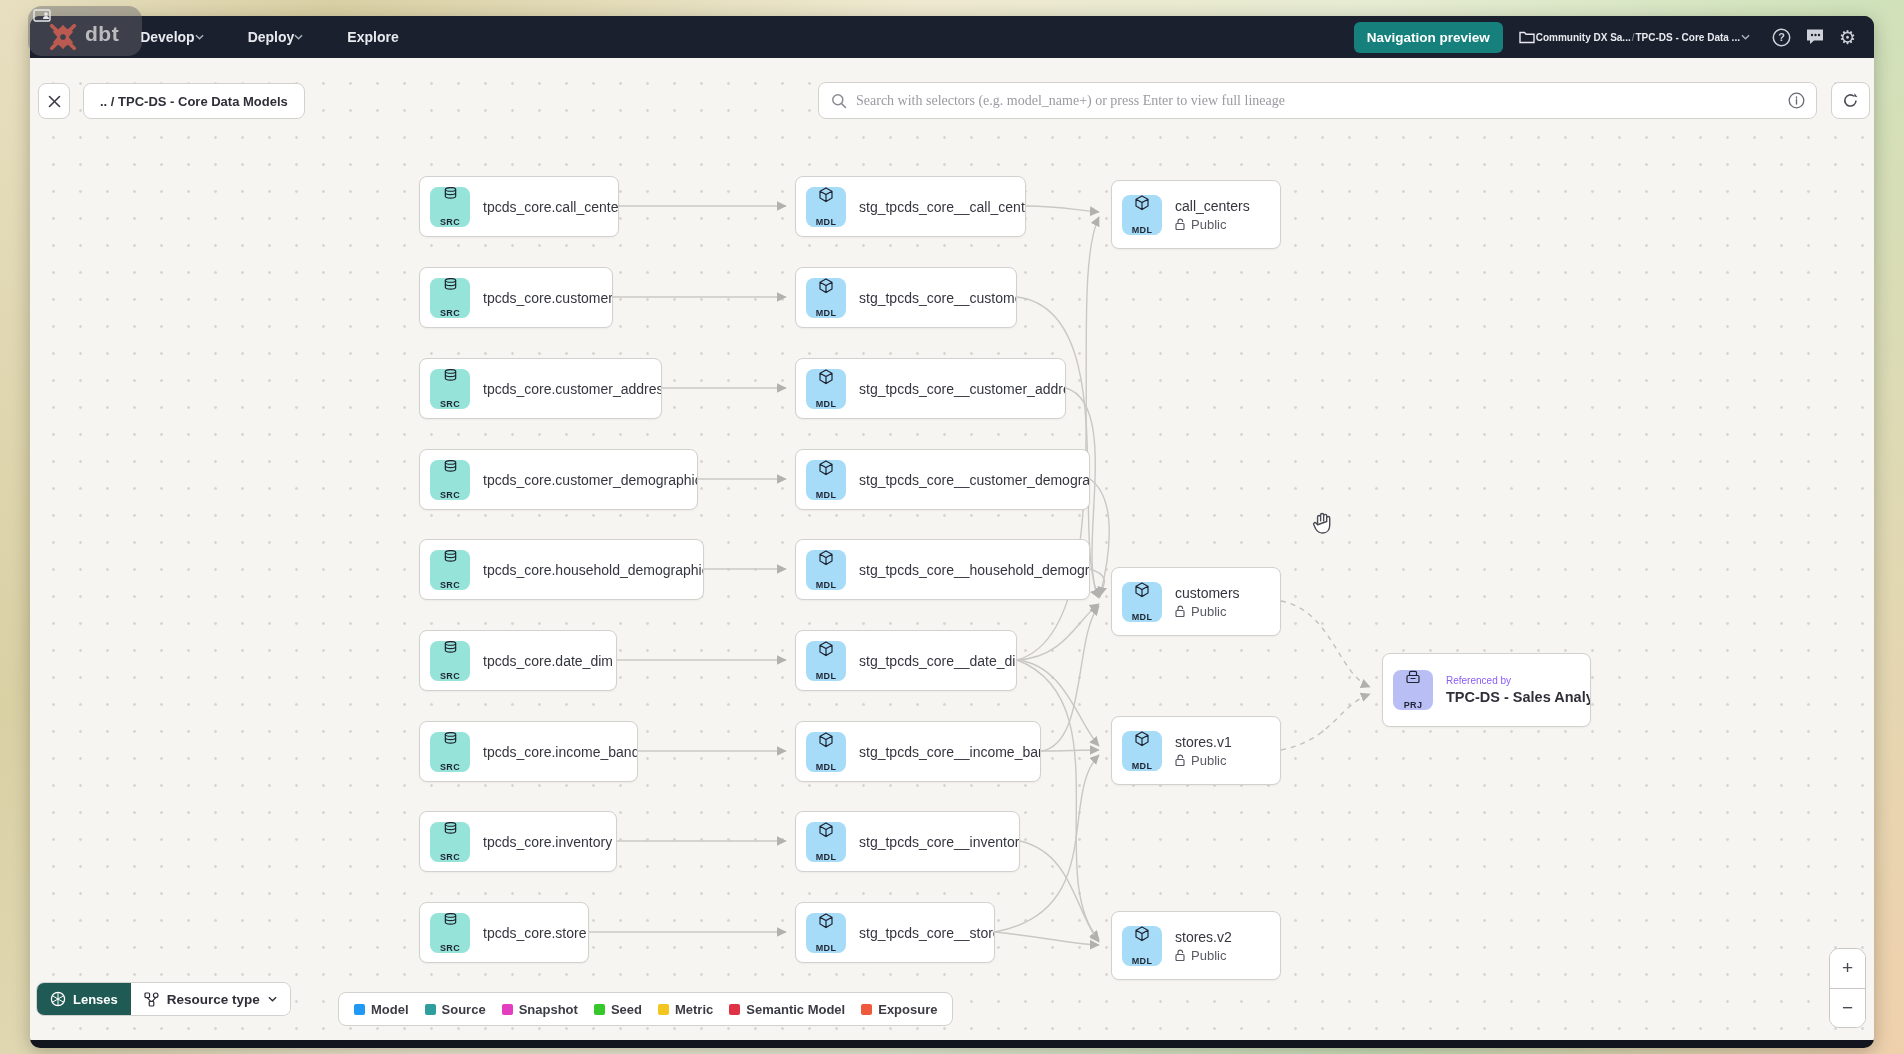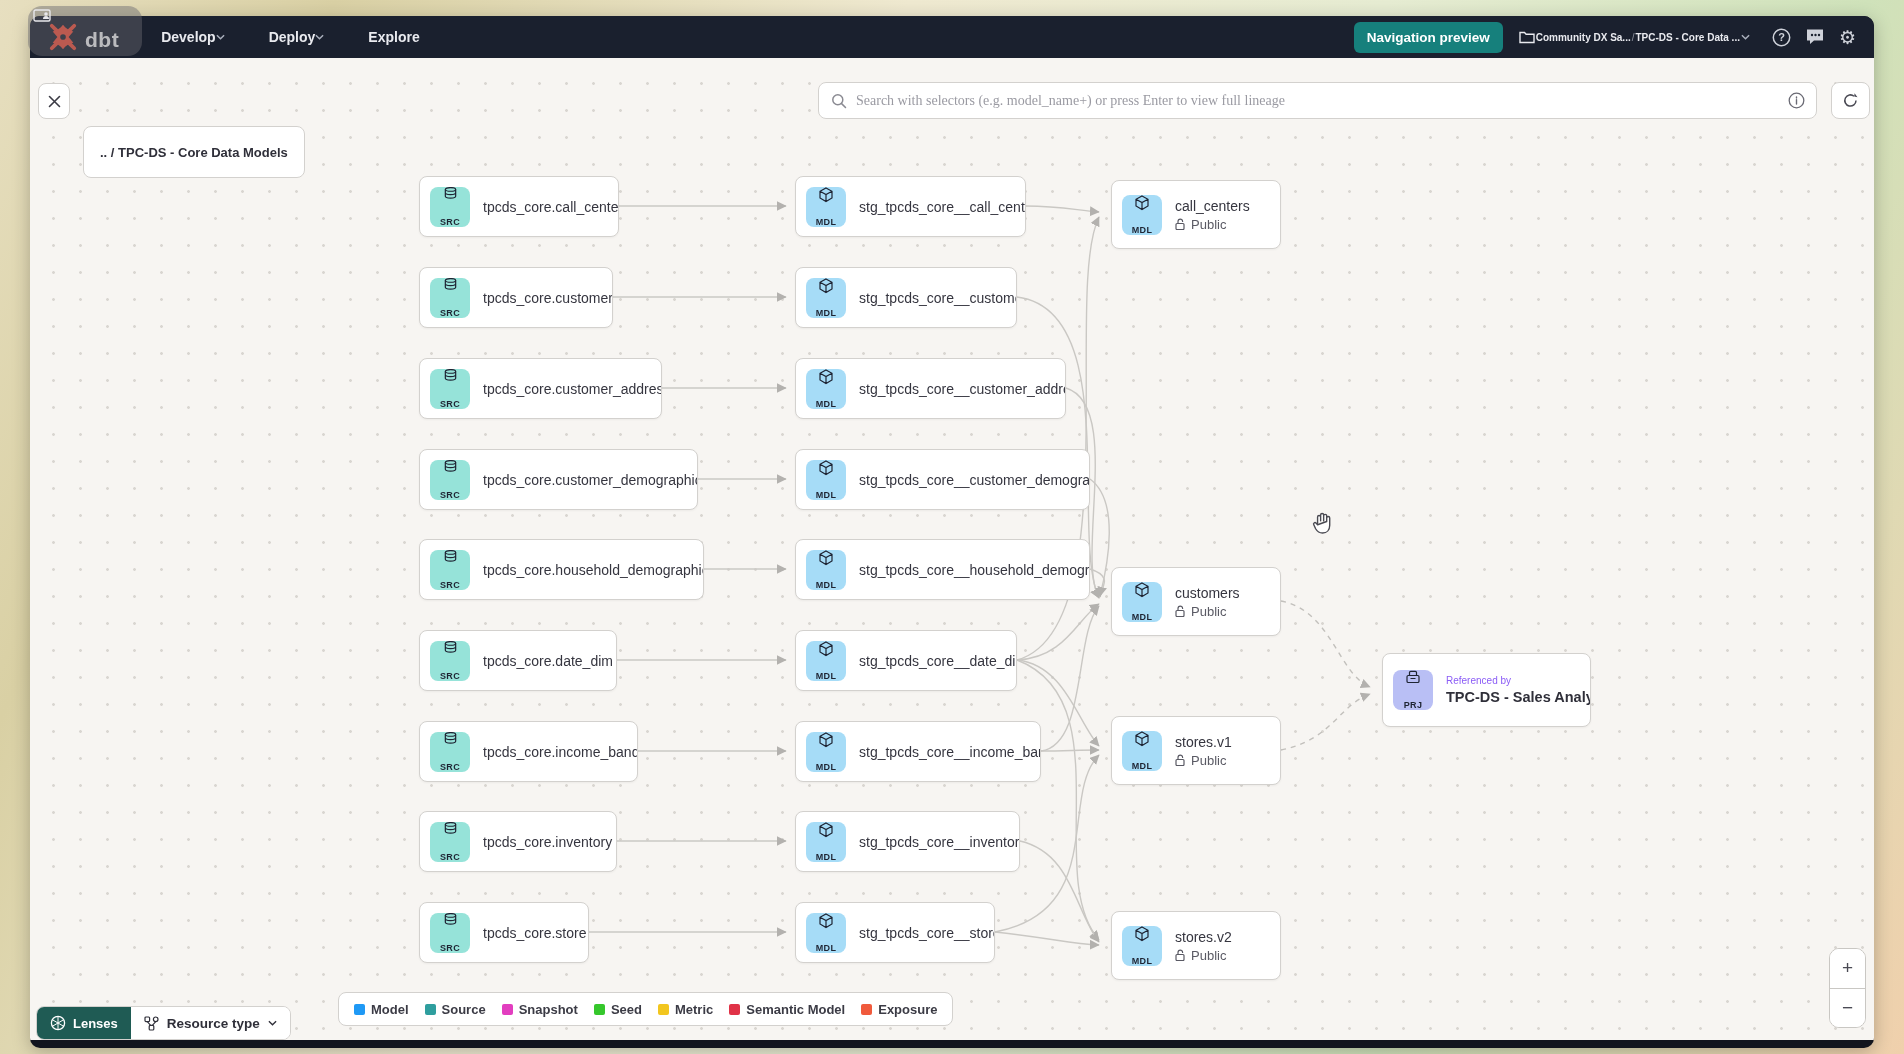--- a/index.html
+++ b/index.html
@@ -5,40 +5,40 @@
   * { margin:0; padding:0; box-sizing:border-box; }
   html,body { width:1904px; height:1054px; overflow:hidden;
     font-family:"Liberation Sans","DejaVu Sans",sans-serif;
     background: linear-gradient(115deg,#e7dfc0 0%,#d9d0a4 14%,#efe9d0 38%,#e6ecd2 58%,#cfe2ba 78%,#f0d0ac 100%);
   }
   
   .window { position:absolute; left:30px; top:16px; right:30px; bottom:6px;
     background:#12151e; border-radius:10px; overflow:hidden; box-shadow:0 4px 18px rgba(0,0,0,.25); z-index:1; }
   
   .nav { height:42px; background:#1a202e; display:flex; align-items:center; padding:0 18px; gap:0; }
-  .logo { display:flex; align-items:flex-end; gap:7px; margin-right:42px; }
+  .logo { display:flex; align-items:flex-start; gap:7px; margin-right:21px; }
   .logo-mark { width:30px; height:30px; }
   .logo-text { color:#fff; font-size:21px; font-weight:bold; letter-spacing:.5px; }
   .nav-item { color:#e9eaef; font-size:14px; font-weight:bold; margin-right:44px; display:flex; align-items:center; cursor:pointer; }
   .chev { width:9px; height:6px; }
   .nav-right { margin-left:auto; display:flex; align-items:center; gap:16px; }
   .preview-btn { background:#16807c; color:#fff; font-size:13.5px; font-weight:bold; padding:8px 13px; border-radius:6px; border:none; cursor:pointer; }
   .crumbs { display:flex; align-items:center; gap:1px; color:#e9eaef; font-size:10px; font-weight:bold; }
   .crumb-sep { color:#8a8f9c; font-weight:normal; }
   .nav-icons { display:flex; align-items:center; gap:14px; margin-left:6px; }
   .nav-icons svg, .nav-icons .gear { display:block; }
   .gear { color:#cfd2da; font-size:19px; line-height:1; font-family:"DejaVu Sans",sans-serif; }
   
   .content { position:absolute; left:0; right:0; top:42px; bottom:8px; background:#f7f5f2;
     background-image: radial-gradient(circle,#d9d6d1 1.3px, transparent 1.5px);
     background-size:27px 27px; background-position:10px 12px; }
   .toolbar-btn { position:absolute; background:#fff; border:1px solid #d3d1ce; border-radius:8px;
     display:flex; align-items:center; justify-content:center; cursor:pointer; }
   .close-btn { left:8px; top:25px; width:32px; height:36px; }
-  .lin-crumb { left:53px; top:25px; height:52px; padding:0 16px; font-size:13px; font-weight:600; color:#2f2f39;margin-top:43px; }
+  .lin-crumb { left:53px; top:25px; height:36px; padding:0 16px; font-size:13px; font-weight:600; color:#2f2f39; }
   .search { position:absolute; left:788px; top:24px; width:999px; height:37px; background:#fff;
     border:1px solid #d3d1ce; border-radius:8px; display:flex; align-items:center; padding:0 38px 0 12px; }
   .search svg { flex:0 0 auto; }
   .search input { border:none; outline:none; flex:1; margin-left:9px; font-size:14px; color:#3a3a44;
     font-family:Liberation Serif, serif; background:transparent; }
   .search input::placeholder { color:#9a9aa2; }
   .search .info { position:absolute; right:11px; top:9px; }
   .refresh-btn { left:1801px; top:24px; width:39px; height:37px; }
   
   .edges { position:absolute; left:0; top:0; width:1844px; height:982px; pointer-events:none; }
@@ -51,21 +51,21 @@
   .ic .bdg { font-size:9px; font-weight:bold; color:#1e2433; letter-spacing:.3px; }
   .node.src .ic { background:#96e3d9; }
   .node.mdl .ic { background:#a6dcf7; }
   .node.prj .ic { background:#b9bff5; }
   .lbl { font-size:14px; font-weight:500; color:#35353f; }
   .meta { display:flex; flex-direction:column; gap:3px; }
   .pub { display:flex; align-items:center; gap:5px; font-size:13px; color:#5a5a64; }
   .ref-title { font-size:10px; color:#8b5cf6; }
   .ref-sub { font-size:14.5px; font-weight:600; color:#2f2f39; }
   
-  .lens-group { position:absolute; left:6px; bottom:0; height:34px; display:flex; align-items:stretch;
+  .lens-group { position:absolute; left:6px; bottom:24px; height:34px; display:flex; align-items:stretch;
     border:1px solid #d3d1ce; border-radius:8px; overflow:hidden; background:#fff; }
   .lens-btn { background:#1f5b54; color:#fff; font-size:13px; font-weight:bold; display:flex; align-items:center;
     gap:7px; padding:0 13px; cursor:pointer; }
   .rt-btn { display:flex; align-items:center; gap:8px; padding:0 13px; font-size:13.5px; font-weight:600;
     color:#2f2f39; cursor:pointer; background:#fff; }
   .legend { position:absolute; left:308px; bottom:14px; height:34px; background:#fff; border:1px solid #d3d1ce;
     border-radius:8px; display:flex; align-items:center; gap:16px; padding:0 15px; }
   .leg-item { display:flex; align-items:center; gap:6px; font-size:13px; font-weight:600; color:#3b3b45; }
   .sw { width:11px; height:11px; border-radius:2px; display:inline-block; }
   .zoom-ctl { position:absolute; right:8px; bottom:12px; width:37px; height:80px; background:#fff;

